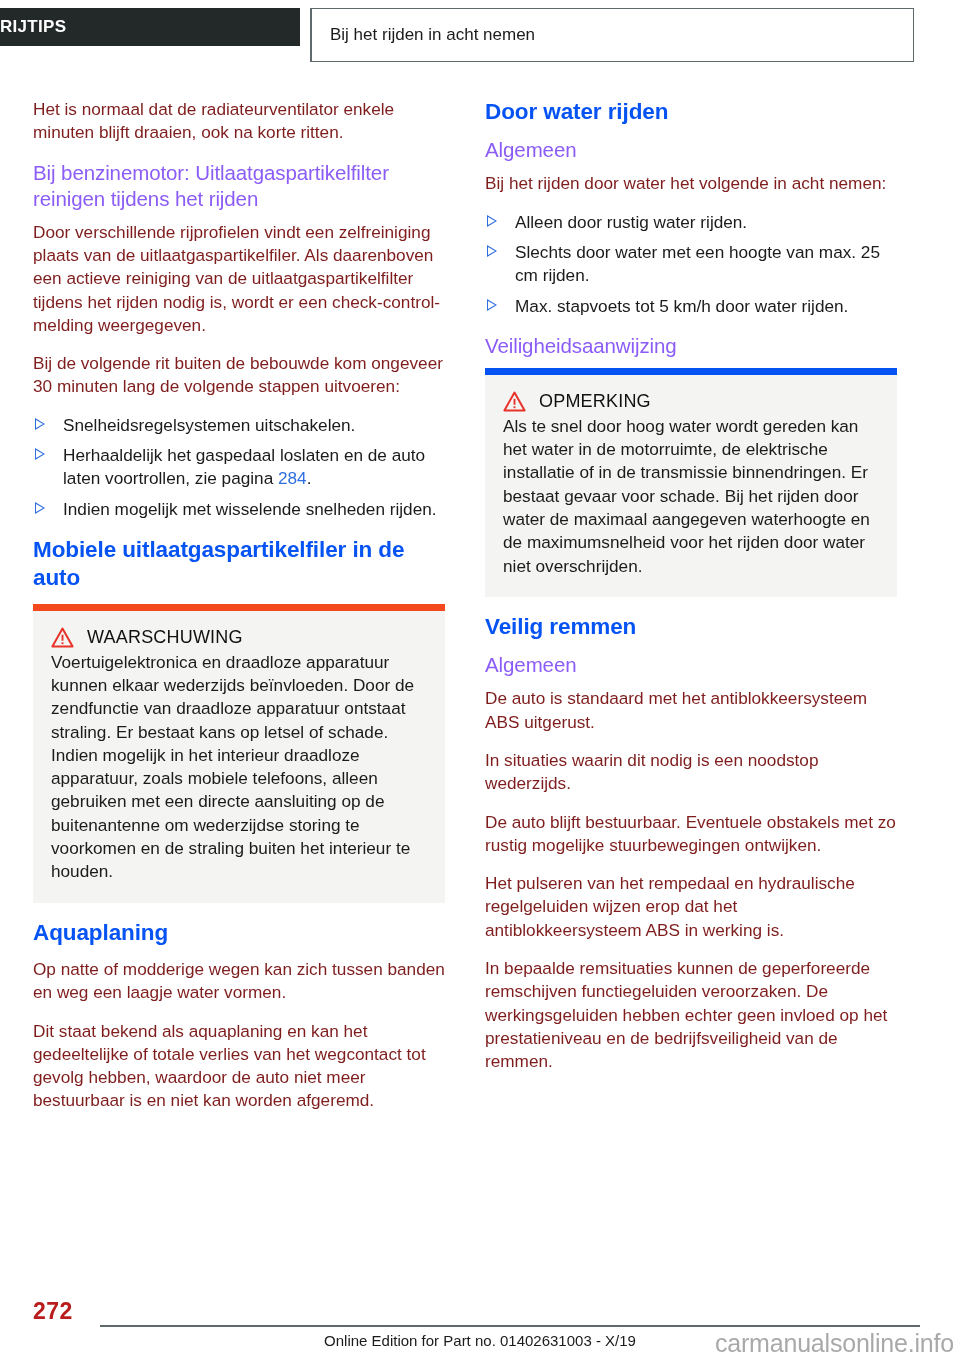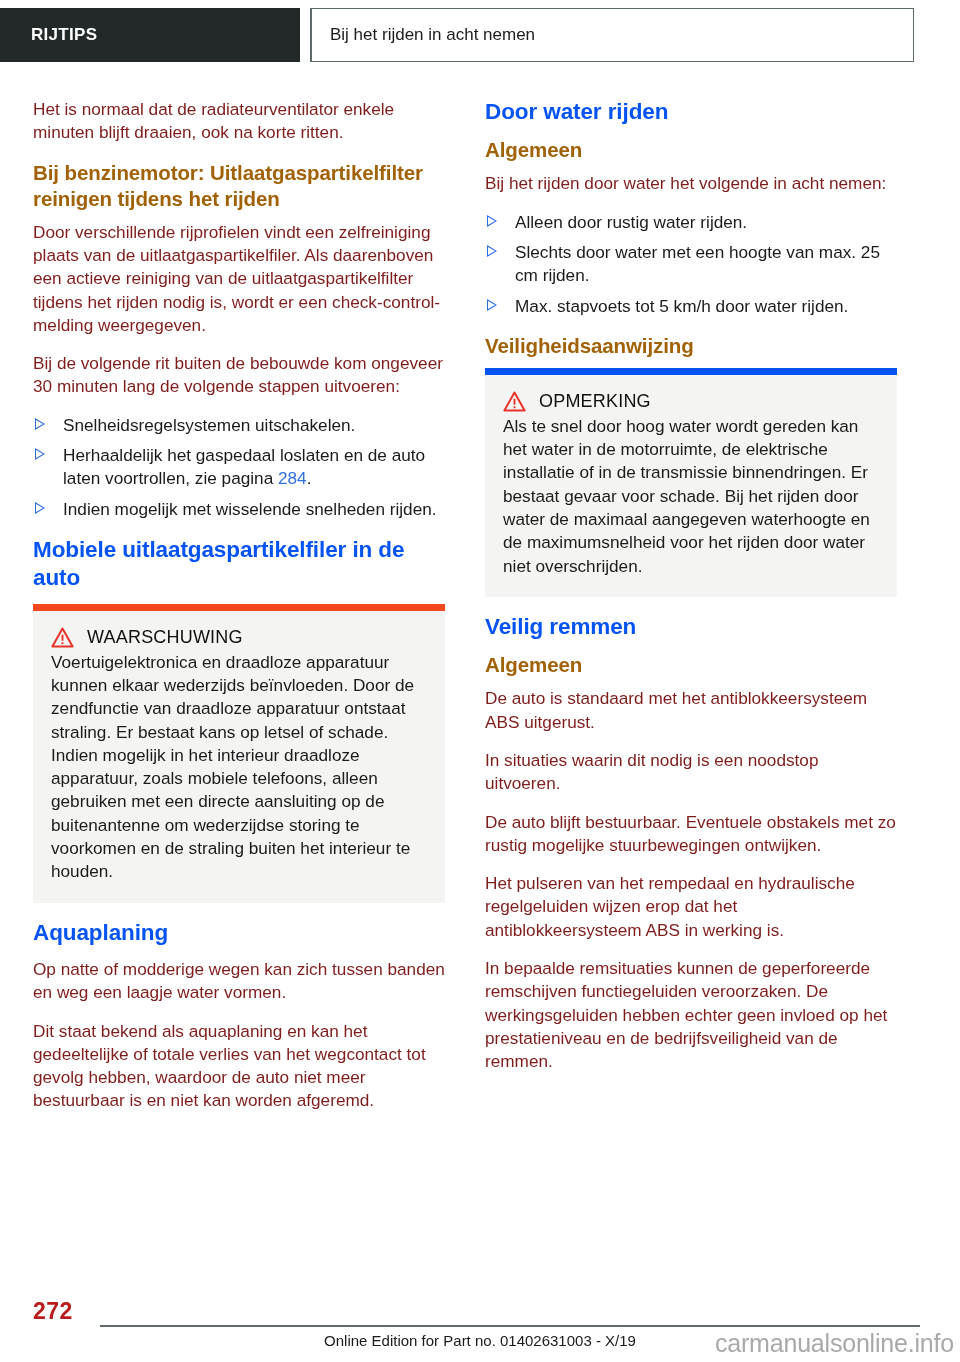--- a/index.html
+++ b/index.html
@@ -22,29 +22,28 @@
     top: 8px;
     left: 0;
     width: 960px;
     height: 56px;
   }
   .header-chapter {
     position: absolute;
     left: 0;
     top: 0;
     width: 300px;
-    height: 54px;
+    height: 38px;
     background: #232829;
     color: #ffffff;
     font-size: 17px;
     font-weight: bold;
     letter-spacing: 0.3px;
     display: flex;
     align-items: center;
-    padding-left: 31px;
     box-sizing: border-box;
   }
   .header-section {
     position: absolute;
     left: 310px;
     top: 0;
     width: 604px;
     height: 54px;
     border: 1.5px solid #5e6a6b;
     border-left-width: 2px;
@@ -78,22 +77,22 @@
     font-size: 22.5px;
     line-height: 1.26;
     font-weight: bold;
     color: #0653F4;
     letter-spacing: -0.1px;
   }
   h3.blue-minor {
     margin: 0 0 9px 0;
     font-size: 20.5px;
     line-height: 1.27;
-    font-weight: bold;
-    color: #a16207;
+    font-weight: normal;
+    color: #8b5cf6;
     letter-spacing: -0.1px;
   }
   .sp-above-major { margin-top: 23px; }
   .sp-above-minor { margin-top: 19px; }
 
   
   ul.bullets {
     list-style: none;
     margin: 0 0 15px 0;
     padding: 0;
@@ -294,21 +293,21 @@
       </svg>
       <span>OPMERKING</span>
     </div>
     <p class="notice-body">Als te snel door hoog water wordt gereden kan het water in de motorruimte, de elektrische installatie of in de transmissie binnendringen. Er bestaat gevaar voor schade. Bij het rijden door water de maximaal aangegeven waterhoogte en de maximumsnelheid voor het rijden door water niet overschrijden.</p>
   </div>
 
   <h2 class="blue-major sp-above-major">Veilig remmen</h2>
   <h3 class="blue-minor sp-above-minor">Algemeen</h3>
 
   <p>De auto is standaard met het antiblokkeersysteem ABS uitgerust.</p>
-  <p>In situaties waarin dit nodig is een noodstop uitvoeren.</p>
+  <p>In situaties waarin dit nodig is een noodstop wederzijds.</p>
   <p>De auto blijft bestuurbaar. Eventuele obstakels met zo rustig mogelijke stuurbewegingen ontwijken.</p>
   <p>Het pulseren van het rempedaal en hydraulische regelgeluiden wijzen erop dat het antiblokkeersysteem ABS in werking is.</p>
   <p>In bepaalde remsituaties kunnen de geperforeerde remschijven functiegeluiden veroorzaken. De werkingsgeluiden hebben echter geen invloed op het prestatieniveau en de bedrijfsveiligheid van de remmen.</p>
 </div>
 
 <div class="footer">
   <div class="page-number">272</div>
   <div class="footer-rule"></div>
   <div class="footer-edition">Online Edition for Part no. 01402631003 - X/19</div>
   <div class="watermark">carmanualsonline.info</div>

